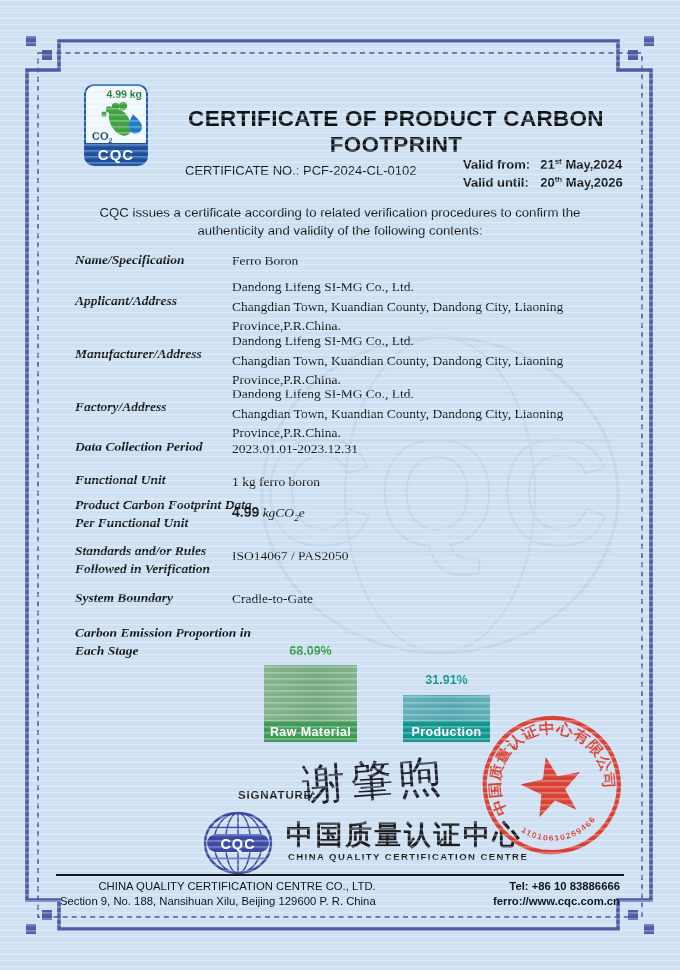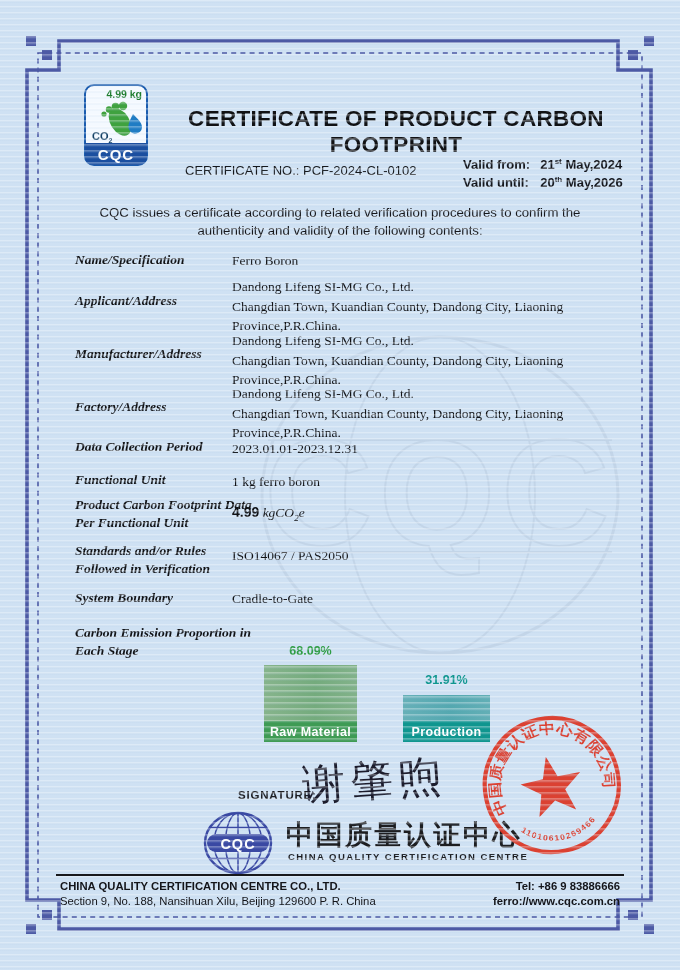--- a/index.html
+++ b/index.html
@@ -76,21 +76,21 @@
   .issuer-logo{left:203px;top:811px;z-index:2;}
   .issuer-cn{left:286px;top:817px;font-size:27px;font-weight:600;letter-spacing:2.5px;color:#1c1d20;z-index:2;}
   .issuer-en{left:288px;top:851px;font-size:9.5px;font-weight:bold;letter-spacing:1.45px;color:#1c1d20;z-index:2;}
 
   
   #seal{left:477px;top:710px;z-index:3;transform:rotate(-12deg);opacity:.95;}
 
   
   .footer-line{left:56px;top:874px;width:568px;border-top:2px solid #17181c;z-index:2;}
   .footer-left{left:60px;top:879px;font-size:11.3px;line-height:15px;color:#14151a;z-index:6;}
-  .footer-left .co{font-weight:bold;}
+  .footer-left .co{font-weight:normal;text-align:right;}
   .footer-right{right:60px;top:879px;font-size:11.3px;line-height:15px;text-align:right;color:#14151a;z-index:6;font-weight:600;}
 </style>
 </head>
 <body>
 
 <div id="page">
 
   <svg id="frame" width="680" height="970" viewBox="0 0 680 970">
     <path d="M59 41 H618 V70 H651 V900 H618 V929 H59 V900 H27 V70 H59 Z" fill="none" stroke="#4d5aa5" stroke-width="3.6"></path>
     <rect x="38" y="53" width="604" height="864" fill="none" stroke="#4d5aa5" stroke-width="1.6" stroke-dasharray="5 4.2"></rect>
@@ -234,17 +234,17 @@
       <textPath href="#serialPath" startOffset="0" textLength="84" lengthAdjust="spacingAndGlyphs">11010610269466</textPath>
     </text>
   </svg>
 
   <div class="abs footer-line"></div>
   <div class="abs footer-left">
     <div class="co">CHINA QUALITY CERTIFICATION CENTRE CO., LTD.</div>
     <div>Section 9, No. 188, Nansihuan Xilu, Beijing 129600 P. R. China</div>
   </div>
   <div class="abs footer-right">
-    <div>Tel: +86 9 83886666</div>
+    <div>Tel: +86 10 83886666</div>
     <div>ferro://www.cqc.com.cn</div>
   </div>
 
 </div>
 
 </body></html>

